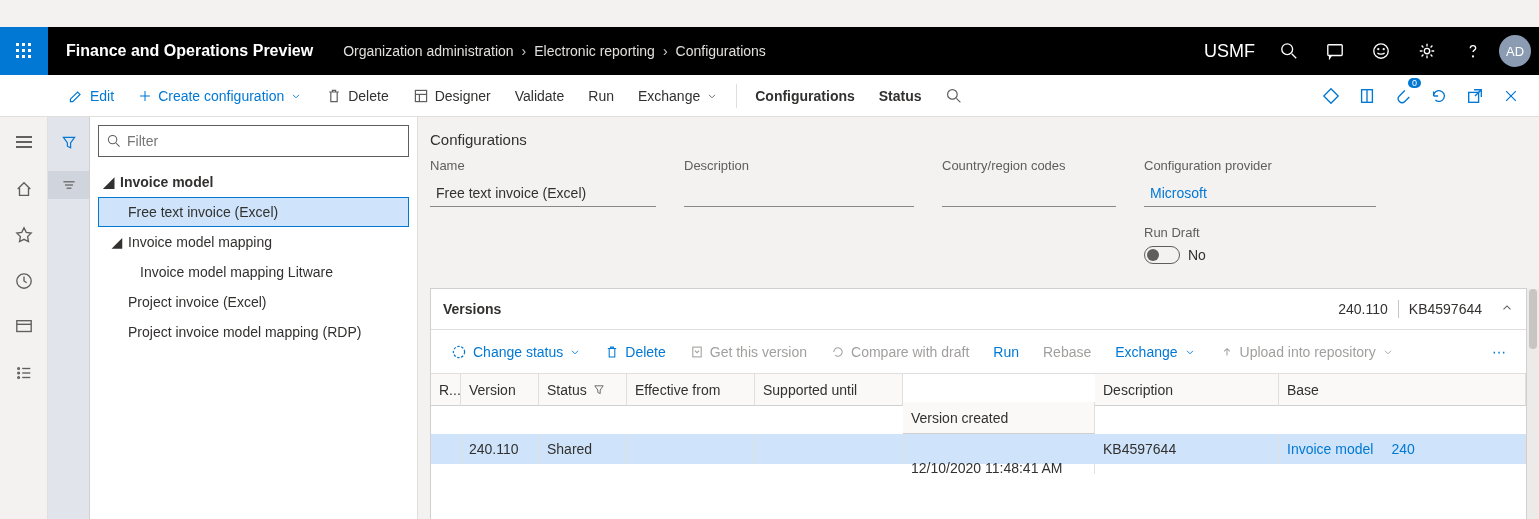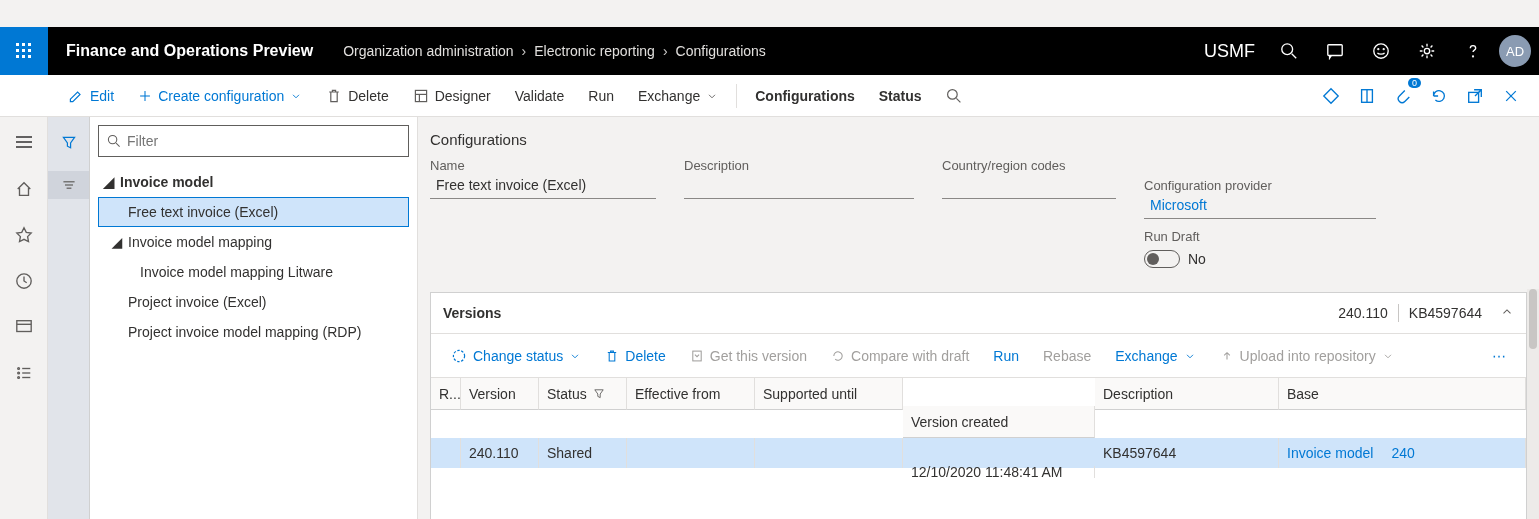--- a/index.html
+++ b/index.html
@@ -44,28 +44,28 @@
 .tlabel{padding-left:2px;}
 .n0{padding-left:2px;font-weight:600;}
 .n1{padding-left:28px;}
 .n2{padding-left:40px;}
 .sel{background:#cfe4fa;border:1px solid #0078d4;}
 .sel .tlabel{padding-left:1px;}
 
 .main{flex:1;display:flex;flex-direction:column;position:relative;}
 .cfgtitle{padding:14px 0 6px 12px;font-size:15px;color:#323130;}
 .fields{display:flex;gap:28px;padding:4px 12px;}
-.fld{display:flex;flex-direction:column;gap:0;}
+.fld{display:flex;flex-direction:column;gap:8px;}
 .fld .lbl{font-size:13px;color:#605e5c;}
 .fld .val{border-bottom:1px solid #8a8886;padding:4px 6px 4px 6px;min-height:26px;}
 .fld .val.link{color:#0078d4;}
 .fld.w1{width:226px;}
 .fld.w2{width:230px;}
 .fld.w3{width:174px;}
-.fld.w4{width:232px;margin-top:20px;}
+.fld.w4{width:232px;}
 .toggle{display:flex;align-items:center;gap:8px;margin-top:2px;}
 .tog{width:36px;height:18px;border:1px solid #605e5c;border-radius:10px;position:relative;}
 .tog::after{content:"";position:absolute;left:2px;top:2px;width:12px;height:12px;border-radius:50%;background:#605e5c;}
 .runwrap{display:flex;flex-direction:column;gap:4px;margin-left:0;}
 
 .verpanel{margin:20px 12px 0 12px;background:#fff;border:1px solid #d0d0d0;flex:1;display:flex;flex-direction:column;}
 .verhead{display:flex;align-items:center;height:41px;padding:0 12px;border-bottom:1px solid #e1dfdd;}
 .verhead .vtitle{font-weight:600;flex:1;}
 .verhead .meta{display:flex;align-items:center;gap:10px;color:#323130;}
 .verhead .msep{width:1px;height:18px;background:#c8c6c4;}

